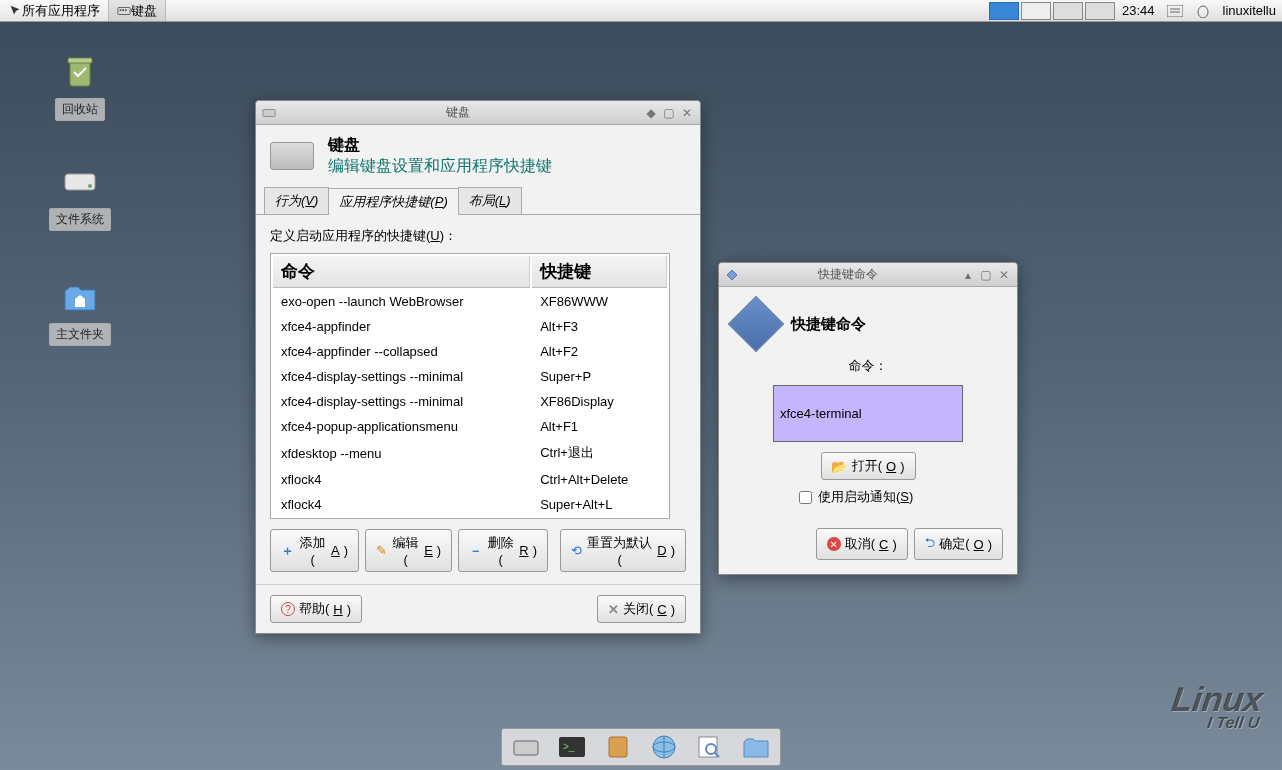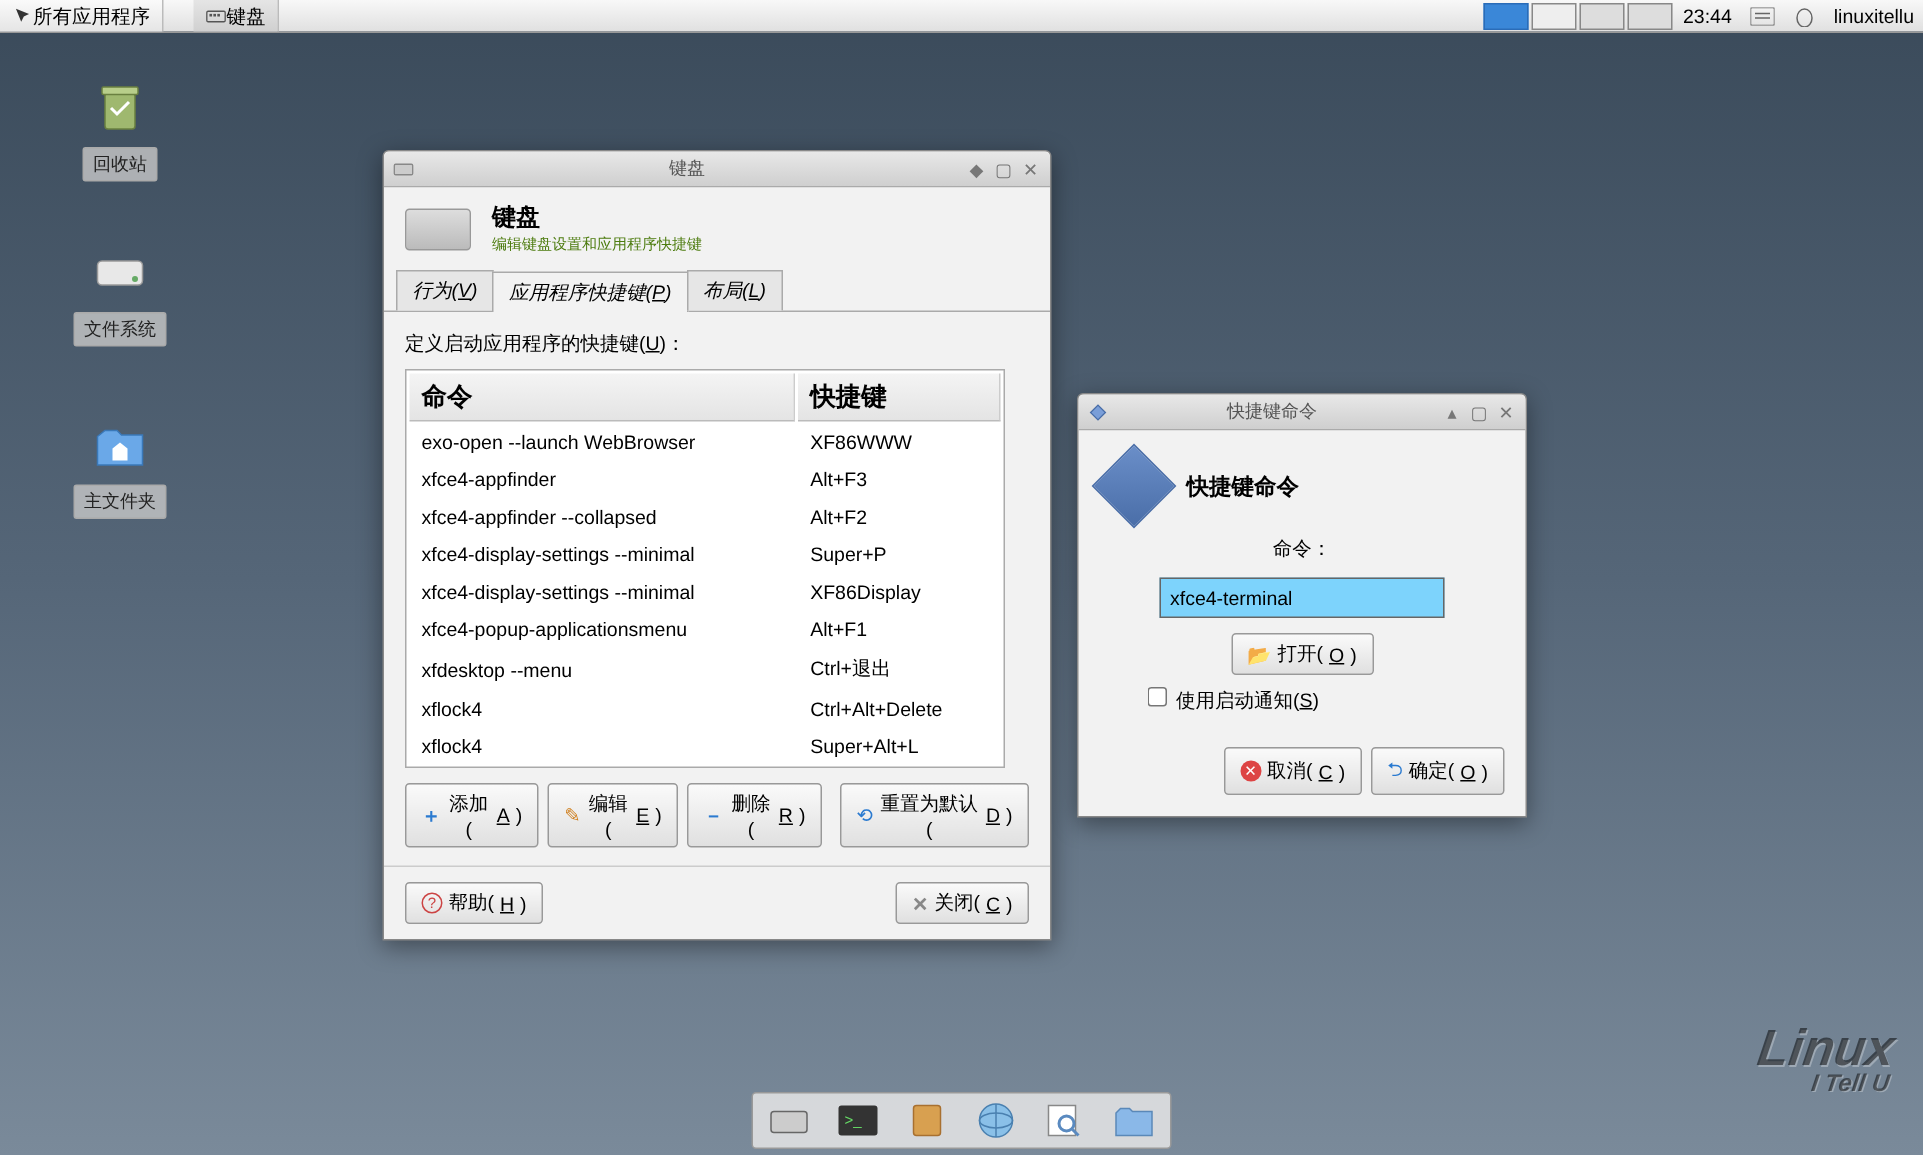--- a/index.html
+++ b/index.html
@@ -15,21 +15,21 @@
 
 .panel {
   position: absolute;
   top: 0; left: 0; right: 0;
   height: 22px;
   background: linear-gradient(#f8f8f8, #e0e0e0);
   border-bottom: 1px solid #999;
   display: flex;
   align-items: center;
 }
-.panel-left { display: flex; height: 100%; gap: 20px; }
+.panel-left { display: flex; height: 100%; }
 .panel-btn {
   display: flex; align-items: center; padding: 0 8px;
   border-right: 1px solid #bbb; height: 100%;
   background: linear-gradient(#fafafa,#e5e5e5);
   cursor: pointer;
 }
 .panel-btn.active { background: linear-gradient(#e5e5e5,#d0d0d0); }
 .panel-right { margin-left: auto; display: flex; align-items: center; height: 100%; }
 .ws-switcher { display: flex; height: 100%; }
 .ws { width: 30px; height: 18px; margin: 2px 1px; border: 1px solid #888; background: #eee; }
@@ -72,21 +72,21 @@
 
 
 .kb-header {
   padding: 10px 14px; display: flex; align-items: center; gap: 14px;
 }
 .kb-header-icon {
   width: 44px; height: 28px; background: linear-gradient(#ddd,#bbb);
   border-radius: 3px; border: 1px solid #999;
 }
 .kb-title { font-size: 16px; font-weight: bold; }
-.kb-sub { font-size: 10px; color: #4d7c0f; }
+.kb-sub { font-size: 16px; color: #0f766e; }
 .tabs { display: flex; padding: 0 8px; border-bottom: 1px solid #aaa; font-style: italic; }
 .tab {
   padding: 4px 10px; border: 1px solid #aaa; border-bottom: none;
   background: #e6e6e6; margin-right: -1px; position: relative; font-size: 13px;
   cursor: pointer;
 }
 .tab.active { background: #f2f2f2; top: 1px; }
 .kb-body { padding: 12px 14px; background: #f2f2f2; }
 .label-row { margin-bottom: 8px; font-size: 13px; }
 .shortcut-table {
@@ -117,24 +117,24 @@
 .sc-body { padding: 14px; }
 .sc-header { display: flex; align-items: center; gap: 12px; margin-bottom: 10px; }
 .sc-header-icon {
   width: 40px; height: 40px; background: linear-gradient(135deg,#6a8ec8,#4a6ea8);
   border: 1px solid #4a6ea8; transform: rotate(45deg);
 }
 .sc-title { font-size: 15px; font-weight: bold; }
 .sc-instr { text-align: center; font-size: 13px; margin: 12px 0; }
 .sc-input-row { display: flex; align-items: center; gap: 10px; margin-bottom: 8px; flex-direction: column; }
 .sc-input-row input {
-  flex: 1; border: 1px solid #666; padding: 5px 6px; font-size: 13px;
-  background: #7dd3fc;
-}
-.sc-chk { display: flex; align-items: flex-start; gap: 6px; margin-left: 32px; font-size: 13px; }
+  flex: 1; border: 1px solid #666; padding: 20px 6px; font-size: 13px;
+  background: #c4b5fd;
+}
+.sc-chk { display: flex; align-items: center; gap: 6px; margin-left: 66px; font-size: 13px; }
 .sc-btns { display: flex; justify-content: flex-end; gap: 6px; margin-top: 22px; }
 
 
 .dock {
   position: absolute; bottom: 4px; left: 50%; transform: translateX(-50%);
   background: rgba(230,230,230,0.85); border: 1px solid #999;
   padding: 3px 6px; display: flex; gap: 10px; border-radius: 3px;
 }
 .dock-item {
   width: 36px; height: 30px; border-radius: 3px;

